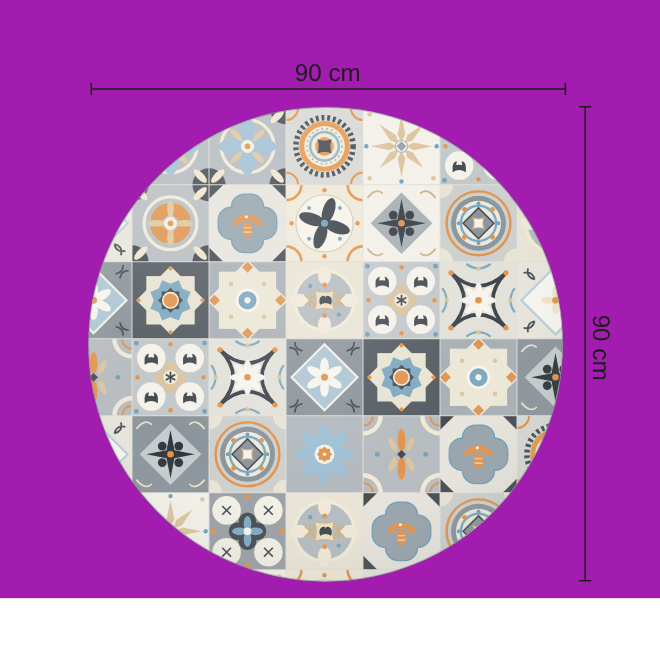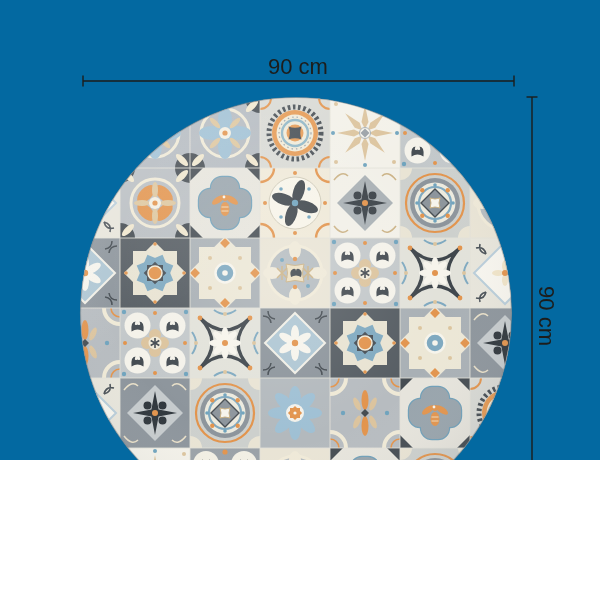--- a/index.html
+++ b/index.html
@@ -1,16 +1,16 @@
 <!DOCTYPE html>
 <html><head>
 <meta charset="utf-8">
 <style>
   html,body{margin:0;padding:0;background:#ffffff;}
-  .stage{position:relative;width:600px;height:460px;background:#0369a1;overflow:hidden;
+  .stage{position:relative;width:600px;height:544px;background:#a21caf;overflow:hidden;
          font-family:"Liberation Sans", sans-serif;}
   svg text{font-family:"Liberation Sans", sans-serif;font-size:22px;fill:#1d1d1b;}
 </style>
 </head>
 <body>
 
 <div class="stage">
 <svg width="600" height="600" viewBox="0 0 600 600">
   <defs>
     <clipPath id="rugclip">

